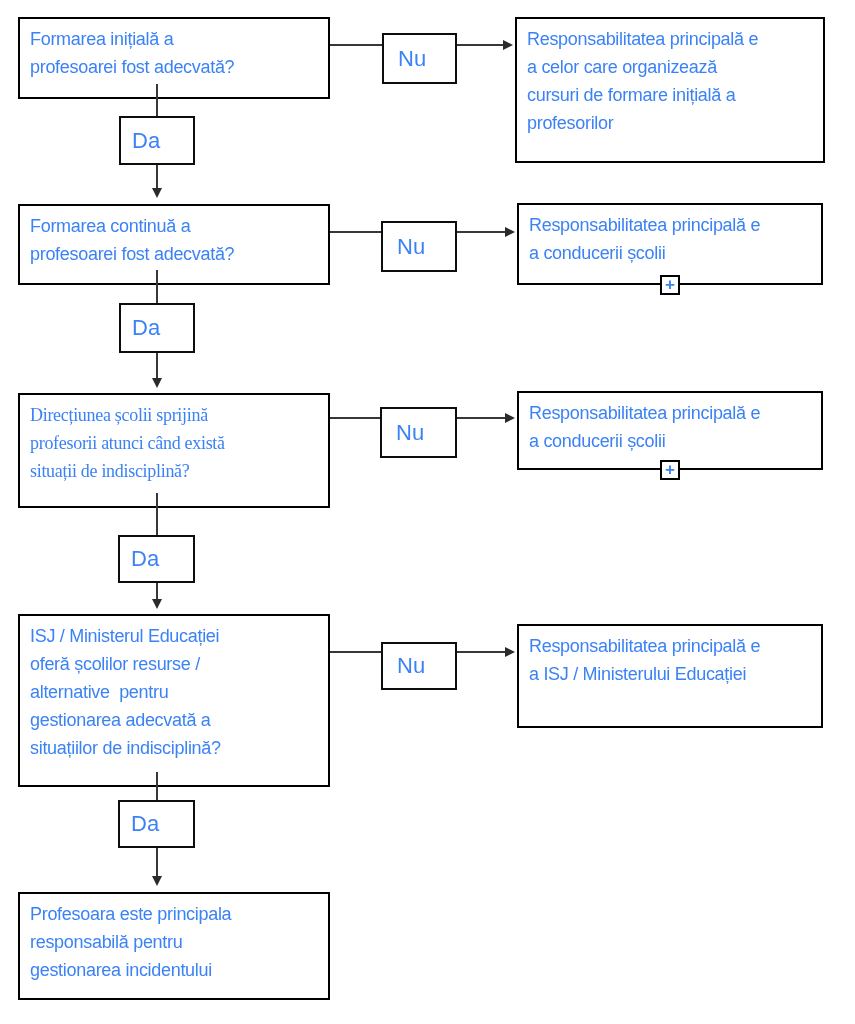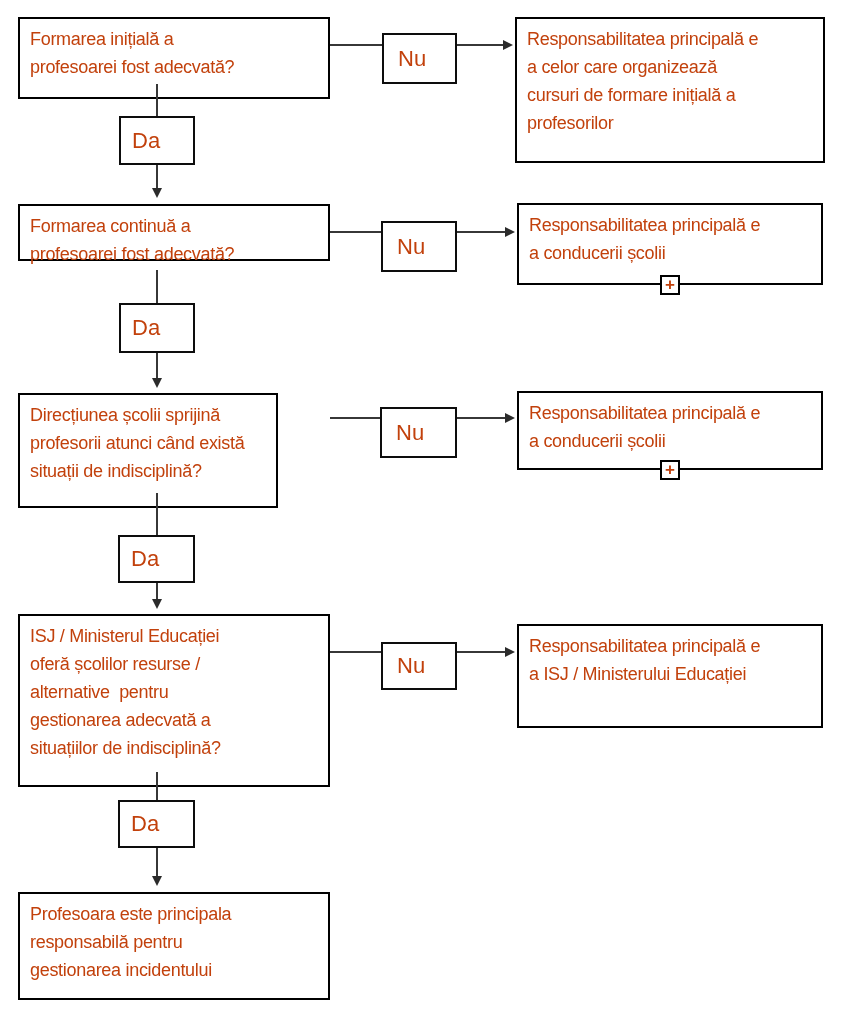--- a/index.html
+++ b/index.html
@@ -1,18 +1,18 @@
 <!DOCTYPE html>
 <html><head>
 <meta charset="utf-8">
 <style>
   html,body{margin:0;padding:0;background:#ffffff;}
   .canvas{
     position:relative;width:855px;height:1024px;background:#ffffff;
-    font-family:"Liberation Sans", sans-serif;color:#c2410c;
+    font-family:"Liberation Sans", sans-serif;color:#3b82f6;
   }
   .box{
     position:absolute;border:2px solid #000000;background:#ffffff;
     box-sizing:border-box;font-size:18px;line-height:28px;
     padding:6px 10px;white-space:pre-wrap;letter-spacing:-0.3px;
     z-index:2;
   }
   .label-box{
     position:absolute;border:2.5px solid #0d0d0d;background:#ffffff;
     box-sizing:border-box;font-size:22px;display:flex;align-items:center;
@@ -31,22 +31,22 @@
     border-top:10px solid #2b2b2b;
   }
   .plus-box{
     position:absolute;width:20px;height:20px;box-sizing:border-box;
     border:2px solid #000000;background:#ffffff;z-index:5;
     display:flex;align-items:center;justify-content:center;
     font-size:17px;line-height:16px;font-weight:bold;cursor:pointer;
   }
   
   #q1{left:18px;top:17px;width:312px;height:82px;}
-  #q2{left:18px;top:204px;width:312px;height:57px;}
-  #q3{left:18px;top:393px;width:260px;height:115px;}
+  #q2{left:18px;top:204px;width:312px;height:81px;}
+  #q3{left:18px;top:393px;width:312px;height:115px;font-family:Liberation Serif, serif;}
   #q4{left:18px;top:614px;width:312px;height:173px;}
   #final{left:18px;top:892px;width:312px;height:108px;}
   
   #r1{left:515px;top:17px;width:310px;height:146px;}
   #r2{left:517px;top:203px;width:306px;height:82px;}
   #r3{left:517px;top:391px;width:306px;height:79px;}
   #r4{left:517px;top:624px;width:306px;height:104px;}
   
   #nu1{left:382px;top:33px;width:75px;height:51px;padding-left:14px;}
   #nu2{left:381px;top:221px;width:76px;height:51px;padding-left:14px;}

